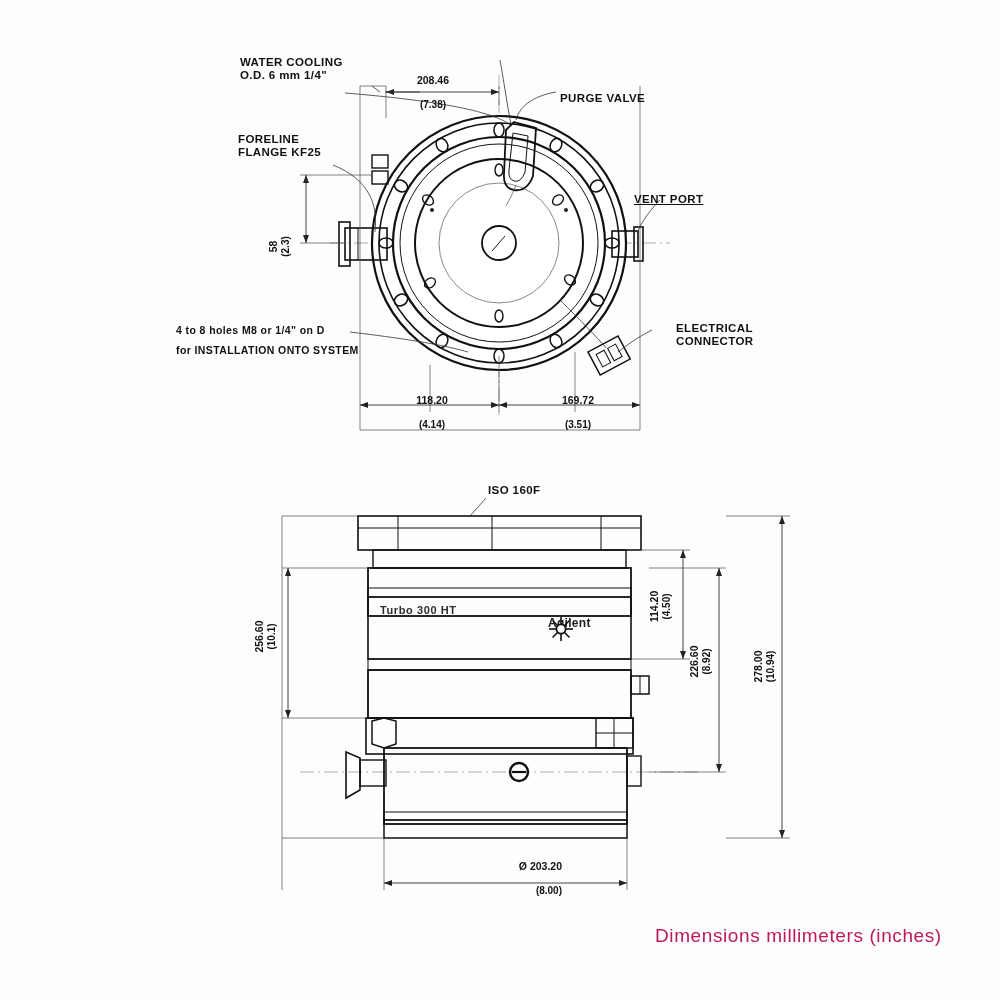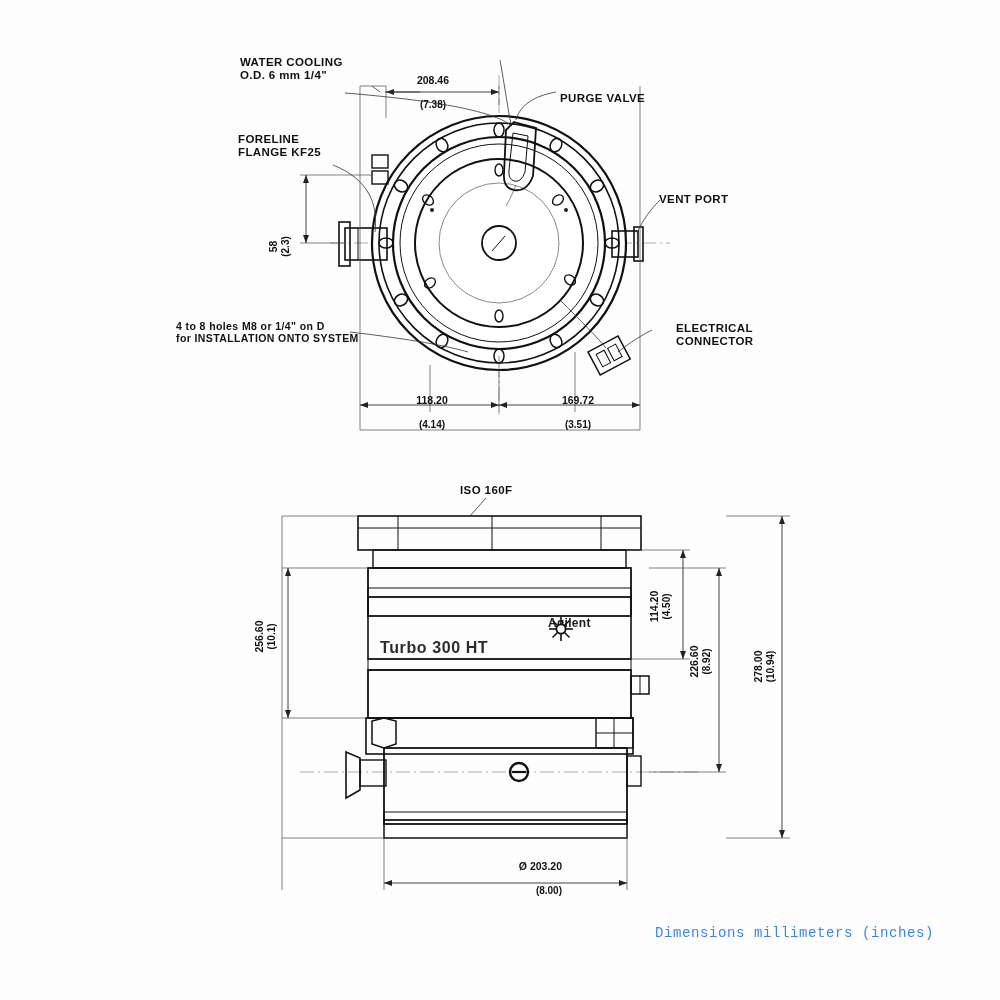--- a/index.html
+++ b/index.html
@@ -5,27 +5,27 @@
   html,body{margin:0;padding:0;background:#ffffff;}
   body{width:1000px;height:1000px;position:relative;overflow:hidden;
        font-family:"Liberation Sans","DejaVu Sans",sans-serif;color:#1a1a1a;}
   .sheet{position:absolute;inset:0;background:#fdfdfd;}
 
   
   .abs{position:absolute;}
 
   .lbl{position:absolute;font-size:11.5px;font-weight:700;letter-spacing:.4px;
        line-height:13px;color:#111;white-space:pre-line;}
-  .lbl.sm{font-size:10.5px;line-height:12px;}
+  .lbl.sm{font-size:10.5px;line-height:20px;}
   .dim{position:absolute;font-size:10.5px;font-weight:700;line-height:12px;
        text-align:center;color:#111;white-space:pre-line;}
   .dim .par{font-size:10px;}
   .rot{transform-origin:50% 50%;}
-  .footer{position:absolute;font-size:14px;letter-spacing:.6px;color:#3b82f6;
-          font-family:Liberation Mono, monospace;}
+  .footer{position:absolute;font-size:19px;letter-spacing:.6px;color:#be185d;
+          font-family:Liberation Sans, sans-serif;}
 
   svg{position:absolute;left:0;top:0;overflow:visible;}
   .ln{stroke:#111;fill:none;}
   .thin{stroke:#111;stroke-width:1;fill:none;}
   .xthin{stroke:#555;stroke-width:.7;fill:none;}
   .ctr{stroke:#8a8a8a;stroke-width:.7;fill:none;stroke-dasharray:14 4 2 4;}
   .lead{stroke:#333;stroke-width:.8;fill:none;}
   .ext{stroke:#4a4a4a;stroke-width:.7;fill:none;}
   .fillw{fill:#ffffff;}
 </style>
@@ -260,21 +260,21 @@
   </svg>
 
   <div class="lbl" style="left:240px;top:56px;">WATER COOLING
 O.D. 6 mm 1/4"</div>
 
   <div class="lbl" style="left:238px;top:133px;">FORELINE
 FLANGE KF25</div>
 
   <div class="lbl" style="left:560px;top:92px;">PURGE VALVE</div>
 
-  <div class="lbl" style="left:659px;top:193px;">VENT PORT</div>
+  <div class="lbl" style="left:634px;top:193px;text-decoration:underline;">VENT PORT</div>
 
   <div class="lbl" style="left:676px;top:322px;">ELECTRICAL
 CONNECTOR</div>
 
   <div class="lbl sm" style="left:176px;top:320px;width:230px;">4 to 8 holes M8 or 1/4" on D
 for INSTALLATION ONTO SYSTEM</div>
 
   <div class="dim" style="left:398px;top:62px;width:70px;">
     <span>208.46</span><br>
     <span class="par">(7.38)</span>
@@ -288,23 +288,23 @@
   <div class="dim" style="left:392px;top:382px;width:80px;">
     <span>118.20</span><br>
     <span class="par">(4.14)</span>
   </div>
 
   <div class="dim" style="left:538px;top:382px;width:80px;">
     <span>169.72</span><br>
     <span class="par">(3.51)</span>
   </div>
 
-  <div class="lbl" style="left:460px;top:484px;">ISO 160F</div>
-
-  <div class="lbl sm" style="left:380px;top:642px;color:#2c2c2c;font-size:16px;letter-spacing:.6px;text-align:center;">Turbo 300 HT</div>
+  <div class="lbl" style="left:488px;top:484px;">ISO 160F</div>
+
+  <div class="lbl sm" style="left:380px;top:600px;color:#2c2c2c;font-size:11px;letter-spacing:.6px;text-align:center;">Turbo 300 HT</div>
 
   <div class="abs" style="left:548px;top:616px;display:flex;align-items:center;gap:6px;">
     <svg width="26" height="26" viewBox="0 0 26 26">
       <g stroke="#111" stroke-width="1.6" fill="none">
         <line x1="13" y1="1" x2="13" y2="25"></line>
         <line x1="1" y1="13" x2="25" y2="13"></line>
         <line x1="4.5" y1="4.5" x2="21.5" y2="21.5"></line>
         <line x1="21.5" y1="4.5" x2="4.5" y2="21.5"></line>
       </g>
       <circle cx="13" cy="13" r="4.6" fill="#ffffff" stroke="#111" stroke-width="1.8"></circle>

